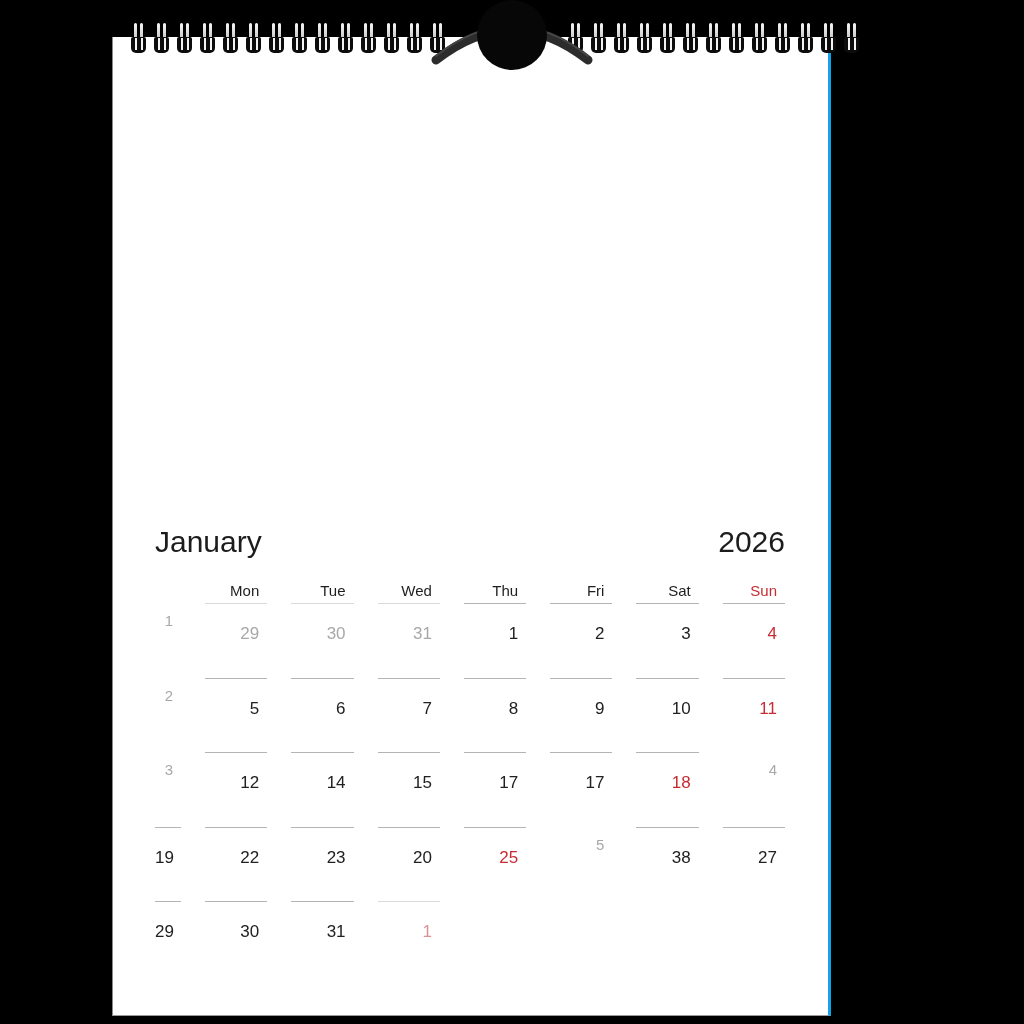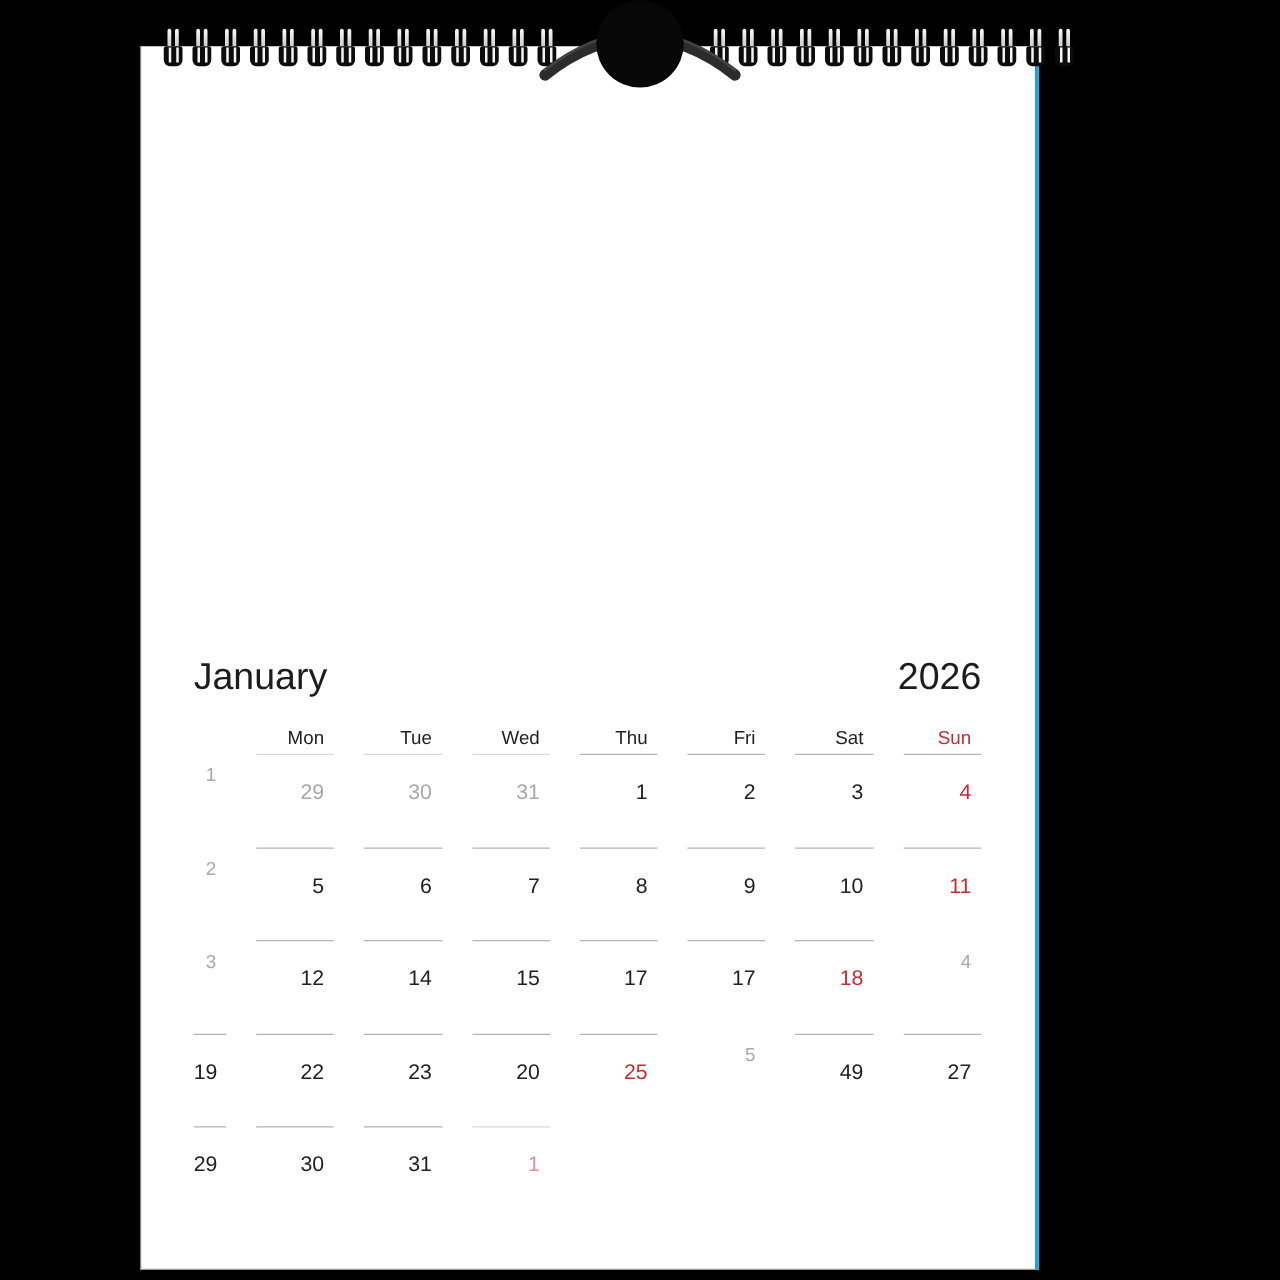--- a/index.html
+++ b/index.html
@@ -289,21 +289,21 @@
   <div class="day-cell red">18</div>
 
   <div class="wk">4</div>
   <div class="day-cell">19</div>
   <div class="day-cell">22</div>
   <div class="day-cell">23</div>
   <div class="day-cell">20</div>
   <div class="day-cell red">25</div>
 
   <div class="wk">5</div>
-  <div class="day-cell">49</div>
+  <div class="day-cell">38</div>
   <div class="day-cell">27</div>
   <div class="day-cell">29</div>
   <div class="day-cell">30</div>
   <div class="day-cell">31</div>
   <div class="day-cell other red">1</div>
 </div>
     </div>
   </div>
 
   <svg class="hanger" viewBox="0 0 216 80" xmlns="http://www.w3.org/2000/svg">

